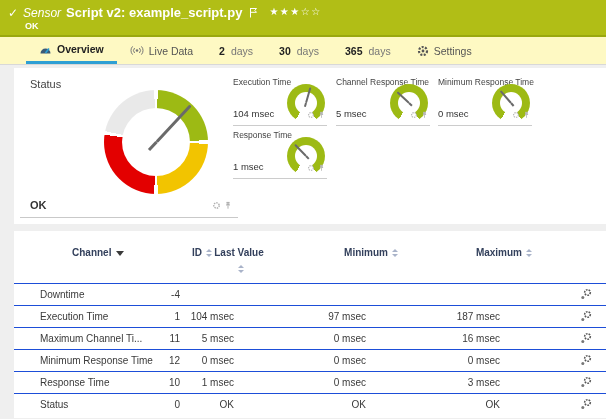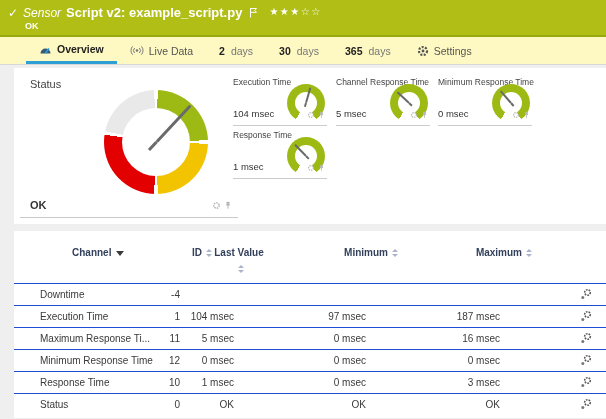--- a/index.html
+++ b/index.html
@@ -301,21 +301,21 @@
     <div class="c-num">1</div>
     <div class="c-num">104 msec</div>
     <div class="c-num">97 msec</div>
     <div class="c-num">187 msec</div>
     <div class="c-icon"><svg width="12" height="12" viewBox="0 0 12 12">
           <circle cx="7.5" cy="4.5" r="2.8" fill="none" stroke="#555" stroke-width="1.6" stroke-dasharray="1.7 1.1"></circle>
           <circle cx="2.8" cy="9.4" r="1.5" fill="#777"></circle>
         </svg></div>
   </div>
   <div class="tr row">
-    <div class="c-ch">Maximum Response Ti...</div>
+    <div class="c-ch">Maximum Channel Ti...</div>
     <div class="c-num">11</div>
     <div class="c-num">5 msec</div>
     <div class="c-num">0 msec</div>
     <div class="c-num">16 msec</div>
     <div class="c-icon"><svg width="12" height="12" viewBox="0 0 12 12">
           <circle cx="7.5" cy="4.5" r="2.8" fill="none" stroke="#555" stroke-width="1.6" stroke-dasharray="1.7 1.1"></circle>
           <circle cx="2.8" cy="9.4" r="1.5" fill="#777"></circle>
         </svg></div>
   </div>
   <div class="tr row">

